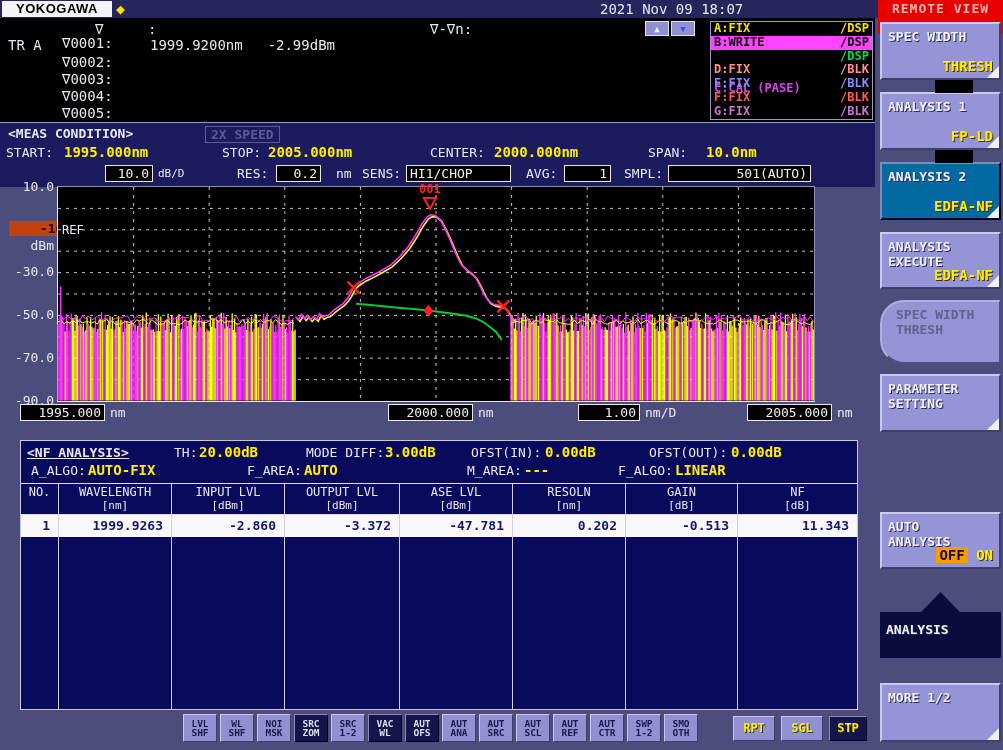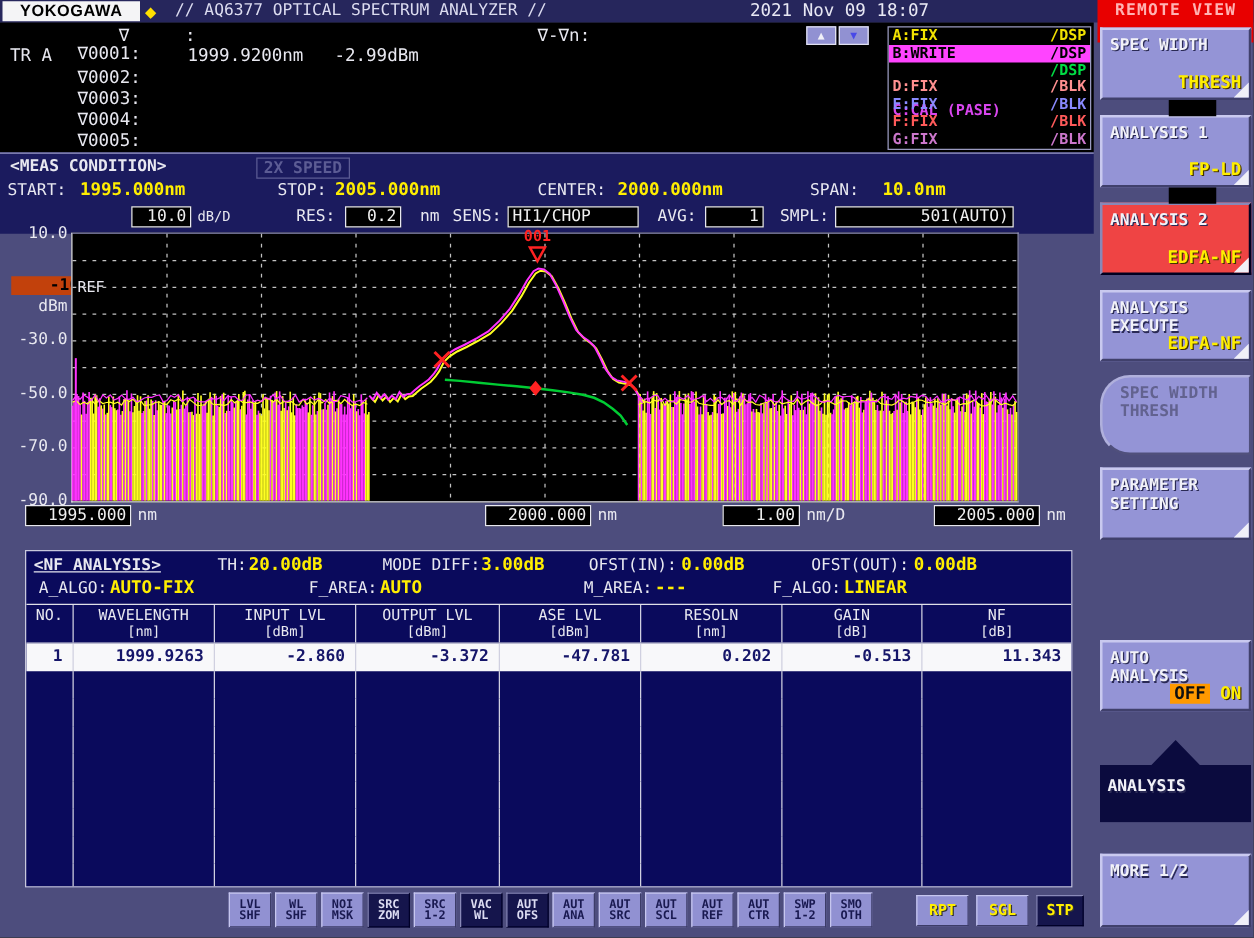--- a/index.html
+++ b/index.html
@@ -58,21 +58,21 @@
   .nf-empty{height:22px;}
   
   .sidebar{position:absolute;left:878px;top:0;width:125px;height:750px;}
   .sb-btn{position:absolute;left:2px;width:121px;background:#9494d6;color:#f2f2f8;
           font:bold 13px "DejaVu Sans Mono",monospace;padding:5px 6px;box-sizing:border-box;
           border-top:2px solid #c9c9ef;border-left:2px solid #c9c9ef;
           border-right:2px solid #40406c;border-bottom:2px solid #40406c;
           text-shadow:1px 1px 0 #2a2a55;}
   .sb-line{line-height:15px;}
   .sb-value{position:absolute;right:6px;bottom:4px;color:#ffee00;font-size:14px;text-shadow:1px 1px 0 #443300;}
-  .sb-selected{background:#ef4444;border-color:#8888b8 #000020 #000020 #8888b8;}
+  .sb-selected{background:#0369a1;border-color:#8888b8 #000020 #000020 #8888b8;}
   .sb-disabled{color:#62628f;text-shadow:none;border-radius:24px 2px 2px 24px;
                border-color:#b0b0dc #50507c #50507c #b0b0dc;padding-left:14px;}
   .sb-home{background:#0b0b3e;border:none;clip-path:polygon(0 20px,34% 20px,50% 0,66% 20px,100% 20px,100% 100%,0 100%);
            padding-top:30px;}
   .fold::after{content:'';position:absolute;right:0;bottom:0;width:0;height:0;border-style:solid;
                border-width:0 0 12px 12px;border-color:transparent transparent #f0f0f8 transparent;}
   .sb-off{background:#ff9900;color:#101010;padding:0 3px;text-shadow:none;}
   .sb-on{color:#ffee00;}
   .sb-connector{position:absolute;left:57px;width:38px;height:13px;background:#000;}
   
@@ -88,21 +88,20 @@
   .sw.dark{background:#15154c;border-color:#8a8ab8 #000028 #000028 #8a8ab8;}
 </style>
 </head>
 <body>
 
 <div class="screen">
 
   <div class="titlebar">
     <div class="logo-box">YOKOGAWA</div>
     <div class="logo-diamond">◆</div>
-    <div class="app-title">// AQ6377 OPTICAL SPECTRUM ANALYZER //</div>
     <div class="datetime">2021 Nov 09 18:07</div>
   </div>
   <div class="remote-badge">REMOTE VIEW</div>
 
   <div class="marker-area">
     <span class="mk" style="left:95px;top:3px;">∇</span>
     <span class="mk" style="left:148px;top:3px;">:</span>
     <span class="mk" style="left:430px;top:3px;">∇-∇n:</span>
     <span class="mk" style="left:8px;top:19px;">TR A</span>
     <span class="mk" style="left:62px;top:17px;">∇0001:</span>

